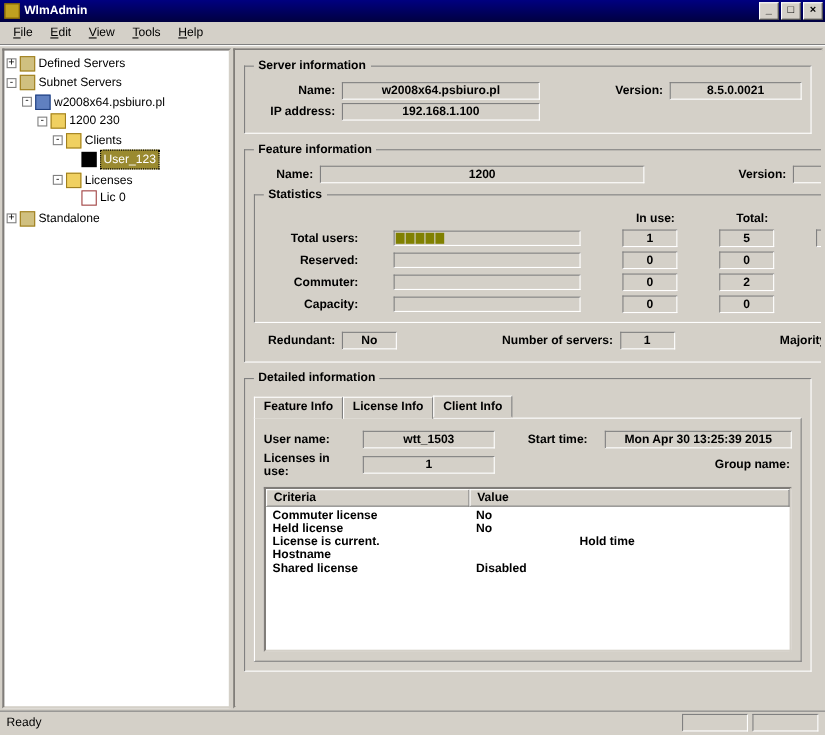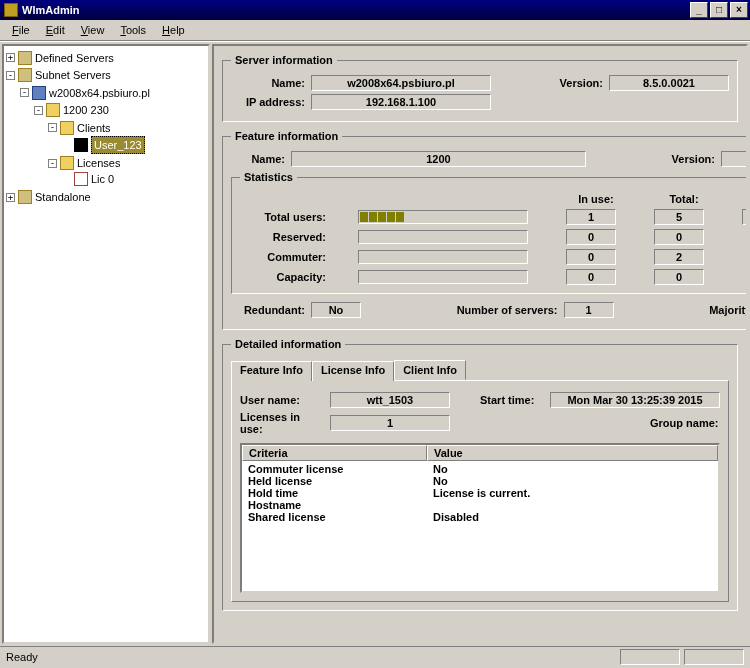--- a/index.html
+++ b/index.html
@@ -409,21 +409,21 @@
         <div class="tab">License Info</div>
         <div class="tab active">Client Info</div>
       </div>
 
       <div class="tab-panel">
         <div class="field-row">
           <span class="lbl" style="width:90px;text-align:left">User name:</span>
           <span class="sunken" style="width:120px">wtt_1503</span>
           <span style="flex:1"></span>
           <span style="width:70px">Start time:</span>
-          <span class="sunken" style="width:170px">Mon Mar 30 13:25:39 2015</span>
+          <span class="sunken" style="width:170px">Mon Apr 30 13:25:39 2015</span>
         </div>
         <div class="field-row">
           <span class="lbl" style="width:90px;text-align:left">Licenses in use:</span>
           <span class="sunken" style="width:120px">1</span>
           <span style="flex:1"></span>
           <span style="width:70px">Group name:</span>
         </div>
 
         <div class="listview">
           <div class="lv-header">
@@ -433,22 +433,22 @@
           <div class="lv-body" id="lv-body">
               <div class="lv-row">
                 <div style="width: 185px;">Commuter license</div>
                 <div style="flex: 1 1 0%;">No</div>
               </div>
               <div class="lv-row">
                 <div style="width: 185px;">Held license</div>
                 <div style="flex: 1 1 0%;">No</div>
               </div>
               <div class="lv-row">
+                <div style="flex: 1 1 0%;">License is current.</div>
                 <div style="width: 185px;">Hold time</div>
-                <div style="flex: 1 1 0%;">License is current.</div>
               </div>
               <div class="lv-row">
                 <div style="width: 164px;">Hostname</div>
               </div>
               <div class="lv-row">
                 <div style="width: 185px;">Shared license</div>
                 <div style="flex: 1 1 0%;">Disabled</div>
               </div>
             </div>
         </div>

